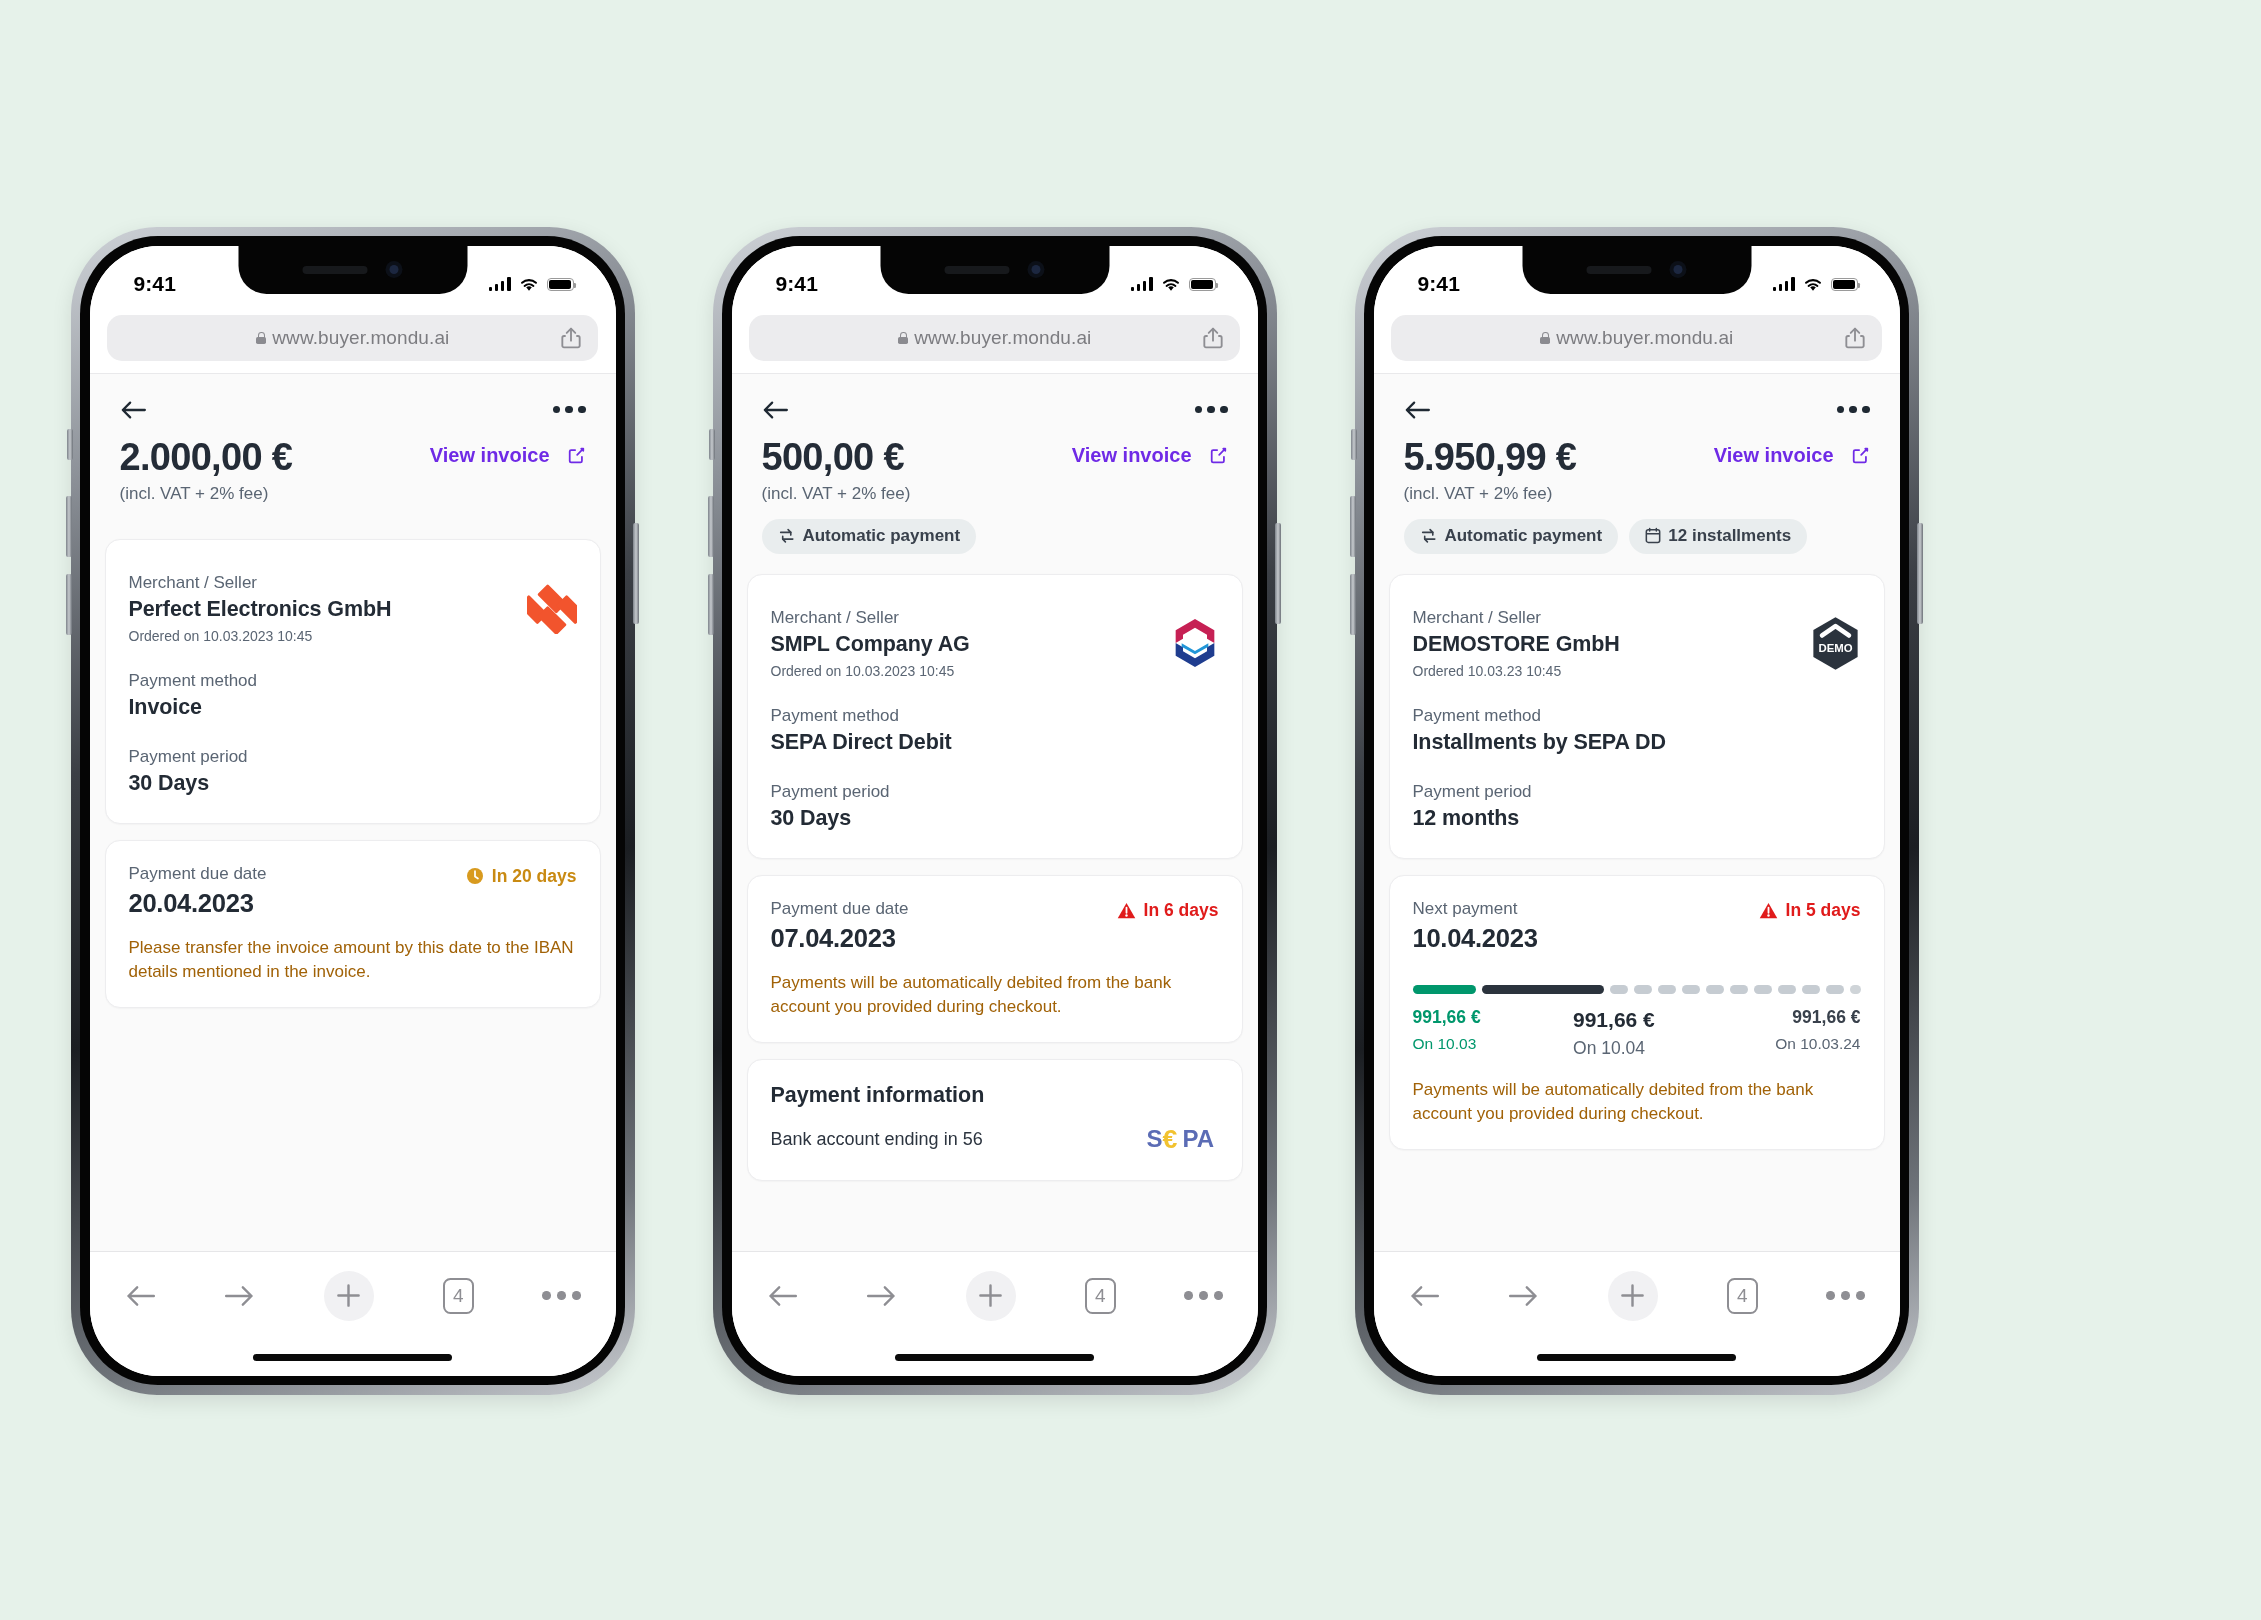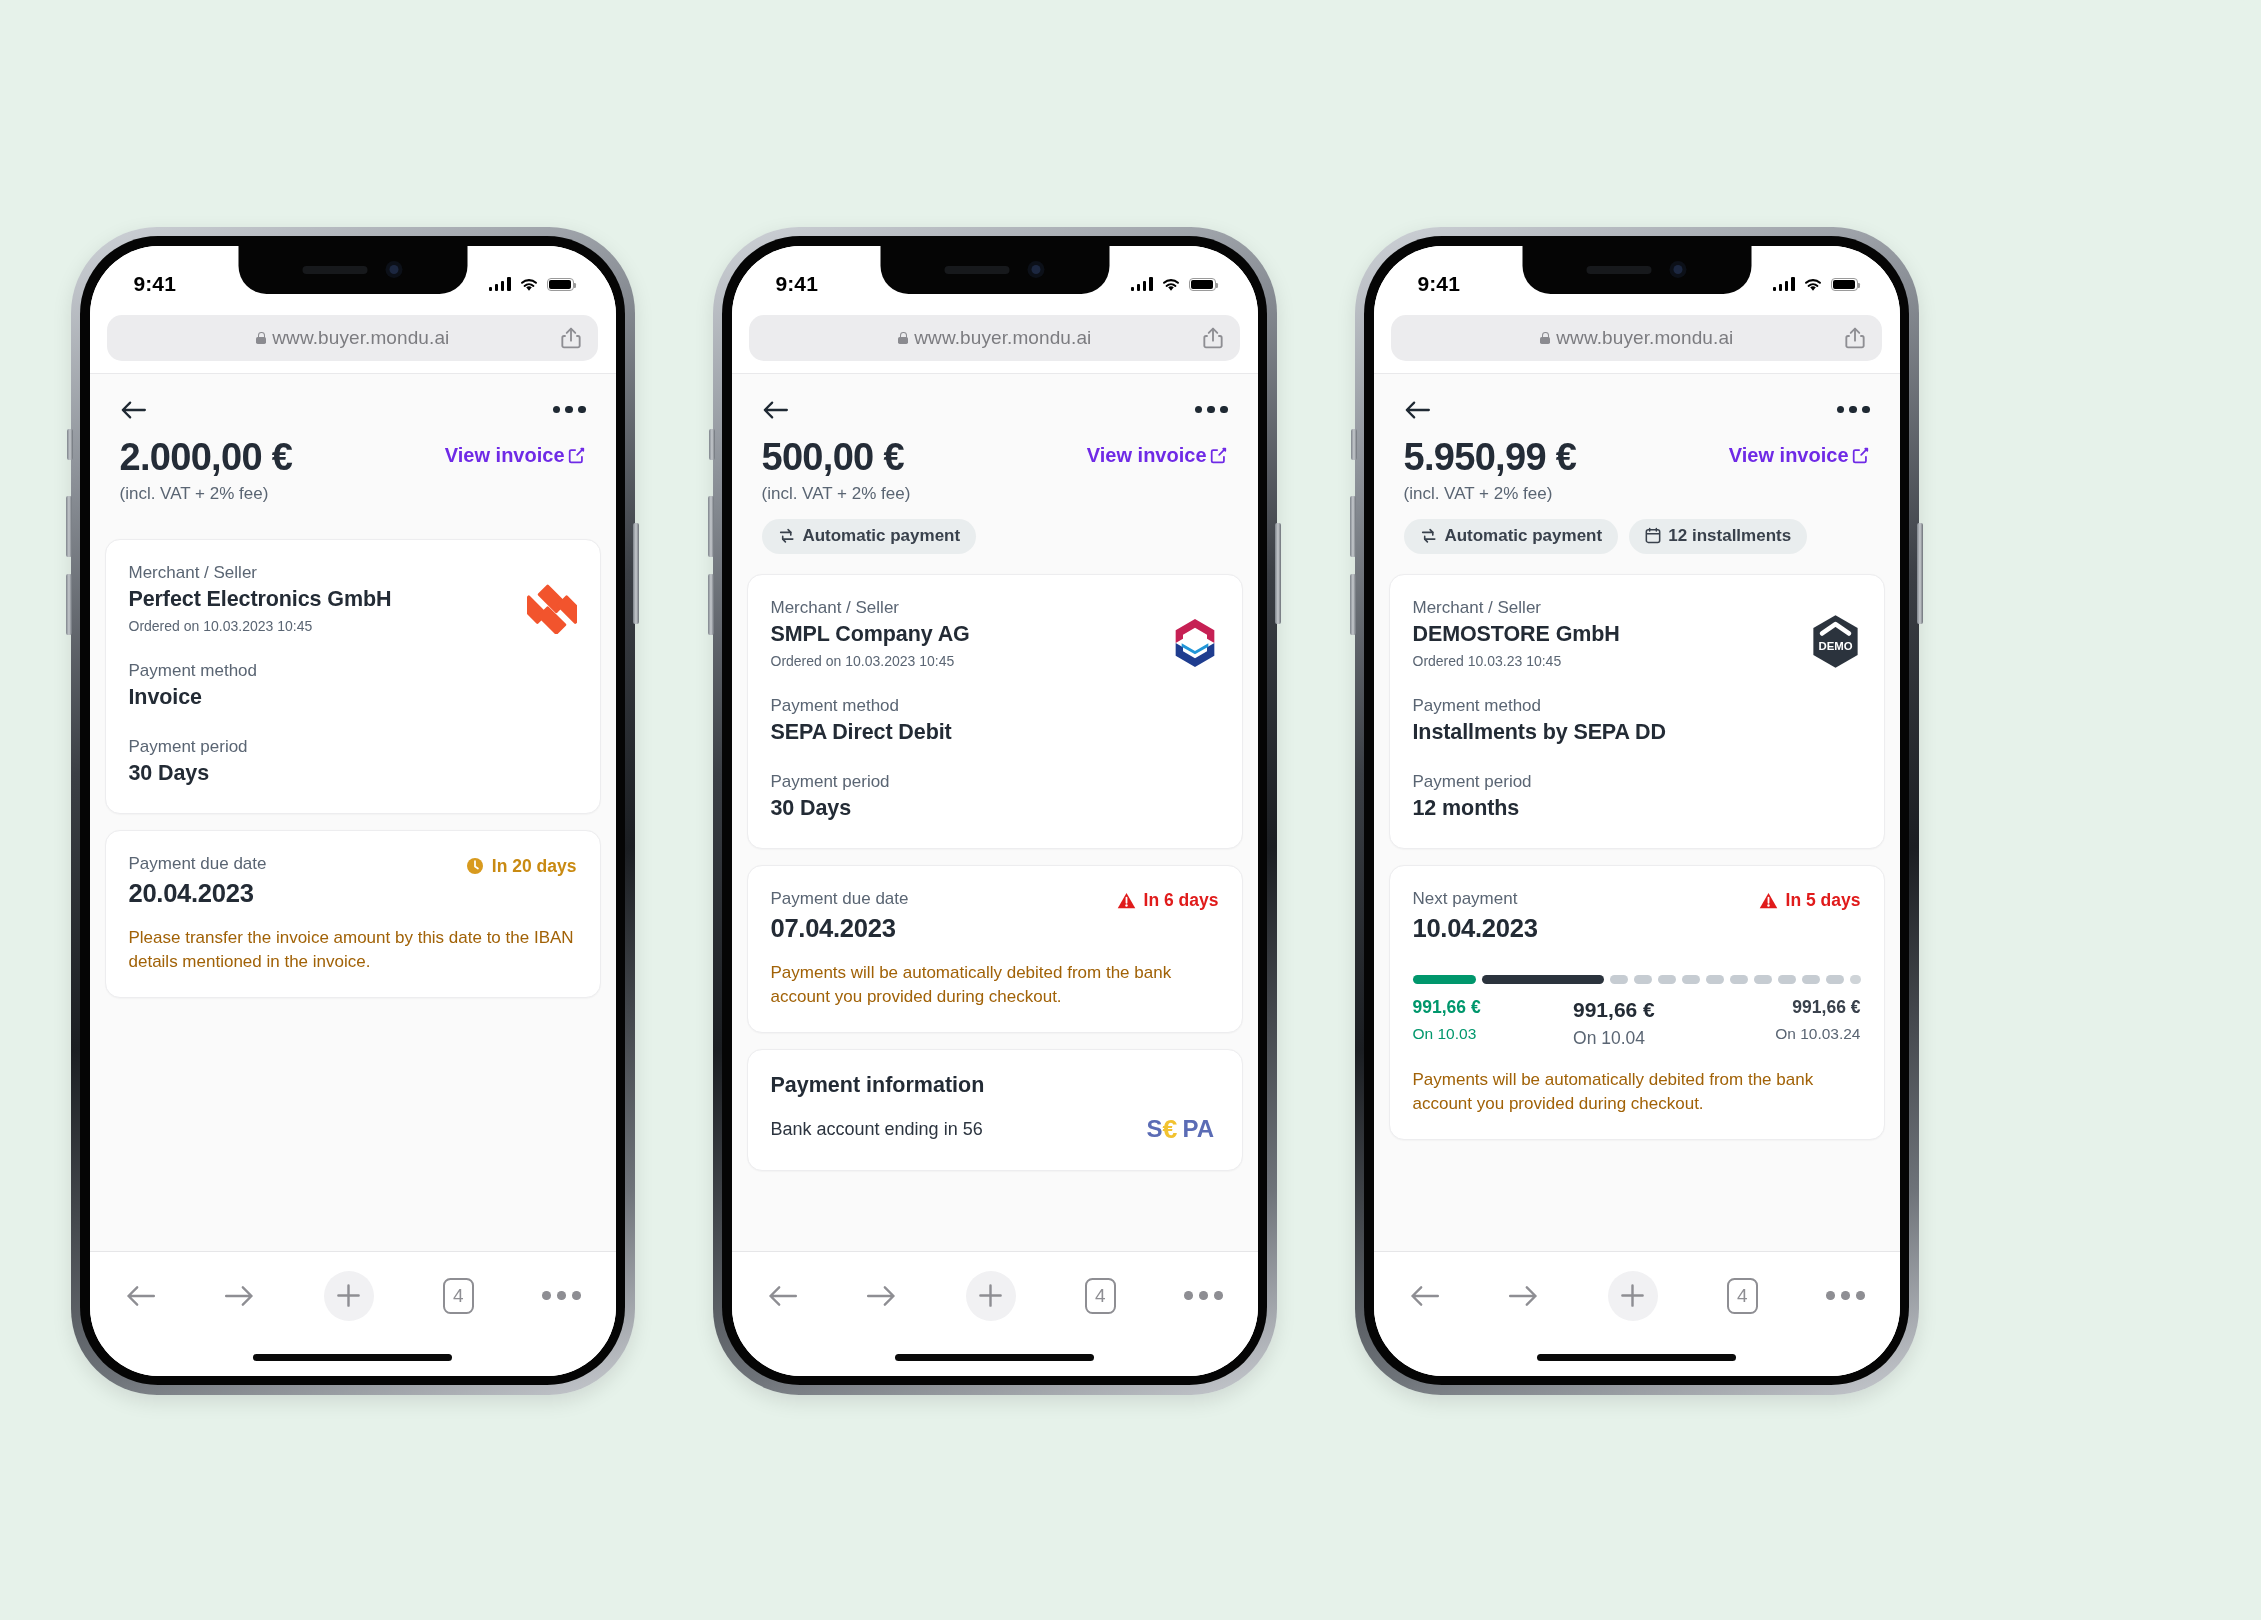--- a/index.html
+++ b/index.html
@@ -101,38 +101,38 @@
 
   
   .page { flex:1 1 auto; background:#fafafa; overflow:hidden; position:relative; border-top:1px solid #e9e9eb; }
   .navrow { display:flex; align-items:center; justify-content:space-between; padding:25.6px 30px 4px; }
   .dots3 { display:flex; gap:5.4px; }
   .dots3 span { width:7.4px; height:7.4px; border-radius:50%; background:#1f2933; }
 
   .hero { padding:12px 30px 4px; }
   .hero-top { display:flex; align-items:flex-start; justify-content:space-between; }
   .amount { font-size:38px; font-weight:700; color:#242c37; letter-spacing:-0.7px; line-height:1.12; }
-  .view-invoice { display:flex; align-items:center; gap:2px; color:#6f2ae6; font-size:20px; font-weight:700; padding-top:8px; white-space:nowrap; }
+  .view-invoice { display:flex; align-items:center; gap:17px; color:#6f2ae6; font-size:20px; font-weight:700; padding-top:8px; white-space:nowrap; }
   .vat { font-size:17px; color:#5a6573; margin-top:5.4px; }
   .pills { display:flex; gap:10.8px; margin-top:15px; flex-wrap:wrap; }
   .pill {
     display:flex; align-items:center; gap:7.4px;
     background:#e9edee; border-radius:672px;
     padding:7.4px 16px; font-size:17px; font-weight:700; color:#39414c;
     white-space:nowrap;
     justify-content:space-between;
   }
 
   .card {
     background:#fff; border:1px solid #ededef; border-radius:15px;
     margin:16px 15px 0; padding:23px 23px 27px;
     box-shadow:0 0.7px 1.3px rgba(20,25,35,.03);
   }
   .card.tight { padding-bottom:23px; }
-  .merch-row { display:flex; align-items:flex-end; justify-content:space-between; gap:10.8px; }
+  .merch-row { display:flex; align-items:center; justify-content:space-between; gap:10.8px;margin-top:10px; }
   .lbl { font-size:17px; color:#5a6573; font-weight:400; }
   .val { font-size:21.5px; font-weight:700; color:#232b35; margin-top:4px; letter-spacing:-0.1px; }
   .sub { font-size:14px; color:#5a6573; margin-top:6.7px; }
   .field { margin-top:27px; }
   .field .lbl { margin-bottom:2.7px; }
 
   .due-head { display:flex; align-items:flex-start; justify-content:space-between; }
   .chip { display:flex; align-items:center; gap:7.4px; font-size:17.5px; font-weight:700; white-space:nowrap; padding-top:1.3px; }
   .chip.warn { color:#c98a12; }
   .chip.danger { color:#e01b1b; }

